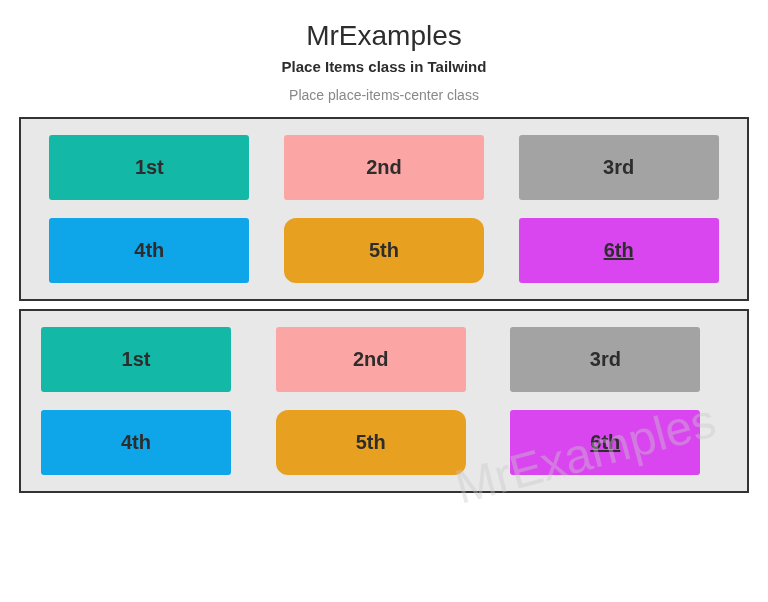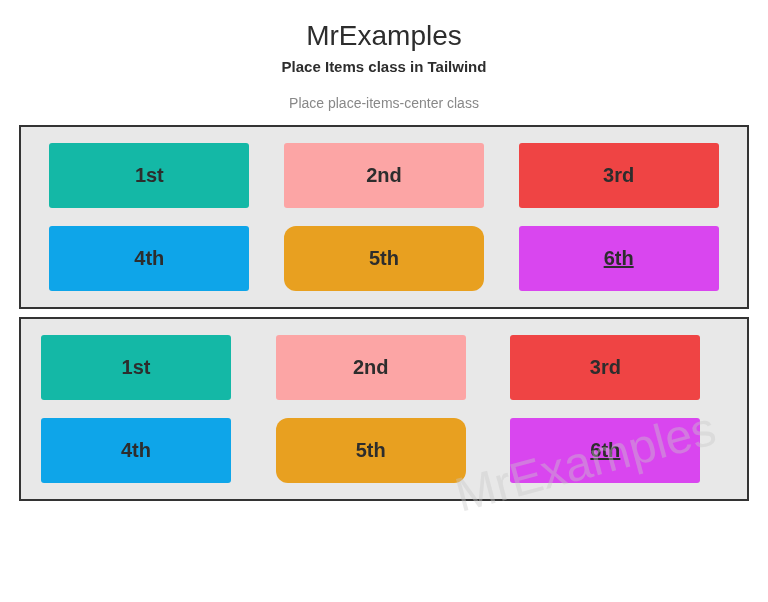--- a/index.html
+++ b/index.html
@@ -23,21 +23,21 @@
       font-size: 28px;
       font-weight: normal;
       color: #2d2d2d;
       margin-bottom: 6px;
     }
 
     .page-subtitle {
       font-size: 15px;
       font-weight: bold;
       color: #2d2d2d;
-      margin-bottom: 20px;
+      margin-bottom: 12px;
     }
 
     .page-description {
       font-size: 14px;
       color: #888;
       margin-bottom: 14px;
     }
 
     .grid-container {
       width: 730px;
@@ -65,21 +65,21 @@
       justify-content: center;
       font-size: 20px;
       font-weight: bold;
       color: #2d2d2d;
       border-radius: 3px;
       height: 65px;
     }
 
     .grid-item.item-1st { background: #14b8a6; width: 200px; }
     .grid-item.item-2nd { background: #fca5a5; width: 200px; }
-    .grid-item.item-3rd { background: #ef4444; width: 200px; text-align: center; }
+    .grid-item.item-3rd { background: #a3a3a3; width: 200px; text-align: center; }
     .grid-item.item-4th { background: #0ea5e9; width: 200px; }
     .grid-item.item-5th { background: #e8a020; width: 200px; border-radius: 12px; }
     .grid-item.item-6th { background: #d946ef; width: 200px; text-decoration: underline; }
 
     
     .grid-container.no-place .grid-item.item-1st { width: 190px; }
     .grid-container.no-place .grid-item.item-2nd { width: 190px; }
     .grid-container.no-place .grid-item.item-3rd { width: 190px; }
     .grid-container.no-place .grid-item.item-4th { width: 190px; }
     .grid-container.no-place .grid-item.item-5th { width: 190px; }

